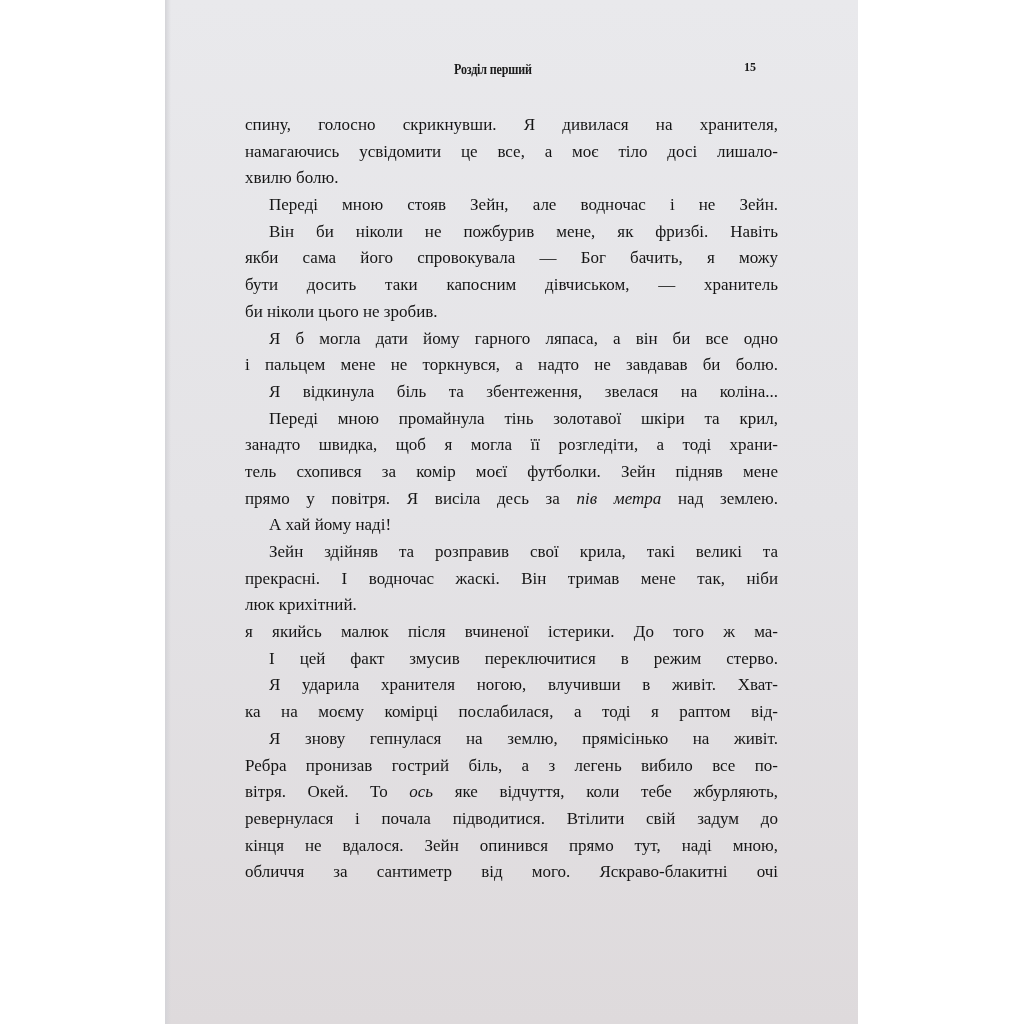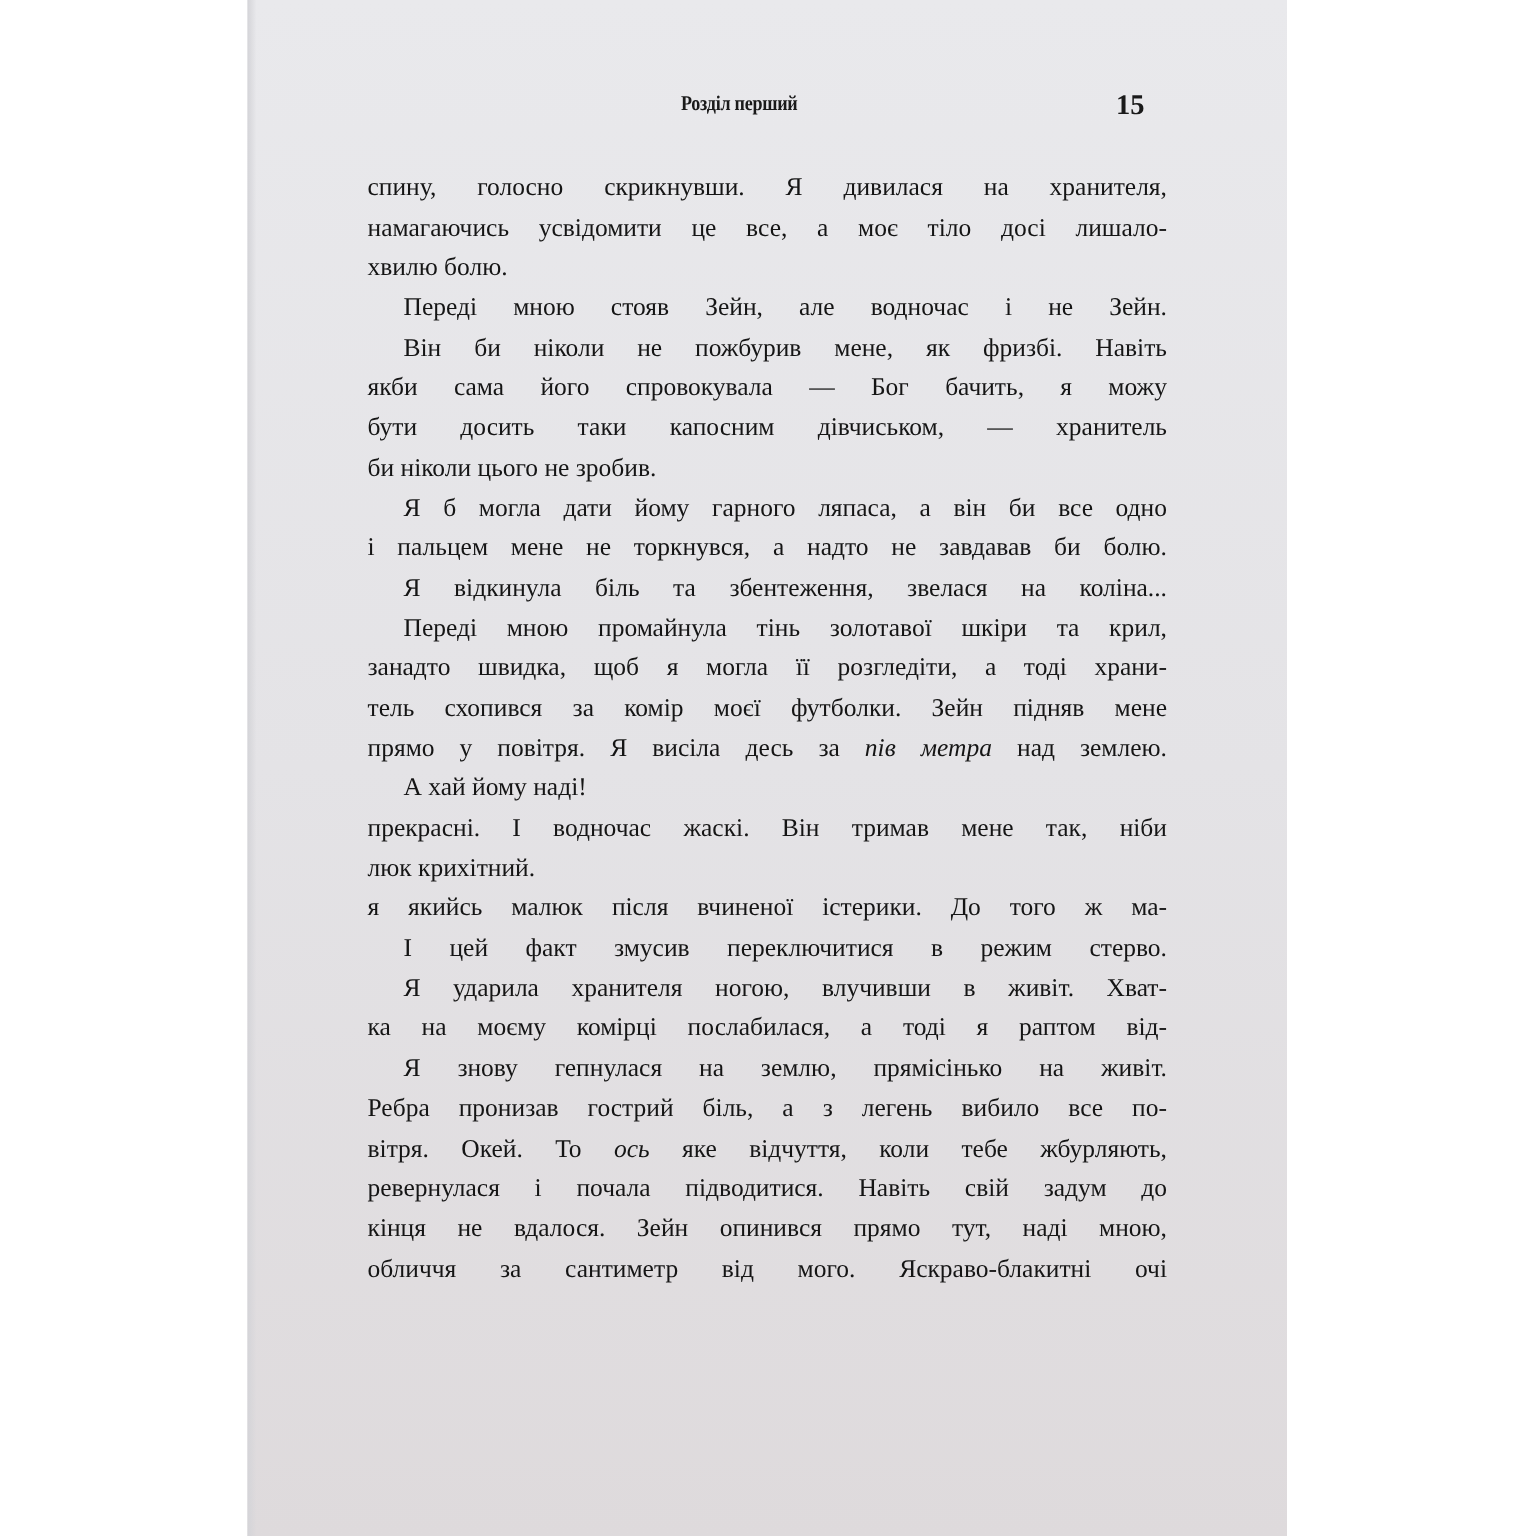--- a/index.html
+++ b/index.html
@@ -14,21 +14,21 @@
   }
   .running-head {
     position:absolute; top:60px; left:0; width:605px; height:24px;
     font-family:"Liberation Serif", serif; color:#1a1a1a;
   }
   .chapter-title {
     position:absolute; left:289px; top:2px; font-size:14px; font-weight:bold;
     letter-spacing:-0.2px; transform:scaleX(0.86); transform-origin:left;
   }
   .page-number {
-    position:absolute; left:579px; top:0px; font-size:19px; font-weight:bold;
+    position:absolute; left:579px; top:0px; font-size:12px; font-weight:bold;
   }
   .body-text {
     position:absolute; left:80px; top:112px; width:533px;
     font-family:"Liberation Serif", serif; font-size:17px; line-height:26.7px;
     color:#151515;
   }
   .line {
     display:block; white-space:nowrap; text-align:justify; text-align-last:justify;
     height:26.7px;
   }
@@ -54,26 +54,27 @@
       <span class="line">бути досить таки капосним дівчиськом, — хранитель</span>
       <span class="line last">би ніколи цього не зробив.</span>
       <span class="line indent">Я б могла дати йому гарного ляпаса, а він би все одно</span>
       <span class="line">і пальцем мене не торкнувся, а надто не завдавав би болю.</span>
       <span class="line indent">Я відкинула біль та збентеження, звелася на коліна...</span>
       <span class="line indent">Переді мною промайнула тінь золотавої шкіри та крил,</span>
       <span class="line">занадто швидка, щоб я могла її розгледіти, а тоді храни-</span>
       <span class="line">тель схопився за комір моєї футболки. Зейн підняв мене</span>
       <span class="line"><span>прямо у повітря. Я висіла десь за </span><em>пів метра</em><span> над землею.</span></span>
       <span class="line indent last">А хай йому наді!</span>
+      <span class="line indent">Зейн здійняв та розправив свої крила, такі великі та</span>
       <span class="line">прекрасні. І водночас жаскі. Він тримав мене так, ніби</span>
       <span class="line last">люк крихітний.</span>
       <span class="line">я якийсь малюк після вчиненої істерики. До того ж ма-</span>
       <span class="line indent">І цей факт змусив переключитися в режим стерво.</span>
       <span class="line indent">Я ударила хранителя ногою, влучивши в живіт. Хват-</span>
       <span class="line">ка на моєму комірці послабилася, а тоді я раптом від-</span>
       <span class="line indent">Я знову гепнулася на землю, прямісінько на живіт.</span>
       <span class="line">Ребра пронизав гострий біль, а з легень вибило все по-</span>
       <span class="line"><span>вітря. Окей. То </span><em>ось</em><span> яке відчуття, коли тебе жбурляють,</span></span>
-      <span class="line">ревернулася і почала підводитися. Навіть свій задум до</span>
+      <span class="line">ревернулася і почала підводитися. Втілити свій задум до</span>
       <span class="line">кінця не вдалося. Зейн опинився прямо тут, наді мною,</span>
       <span class="line">обличчя за сантиметр від мого. Яскраво-блакитні очі</span>
     </div>
 </div>
 
 </body></html>

